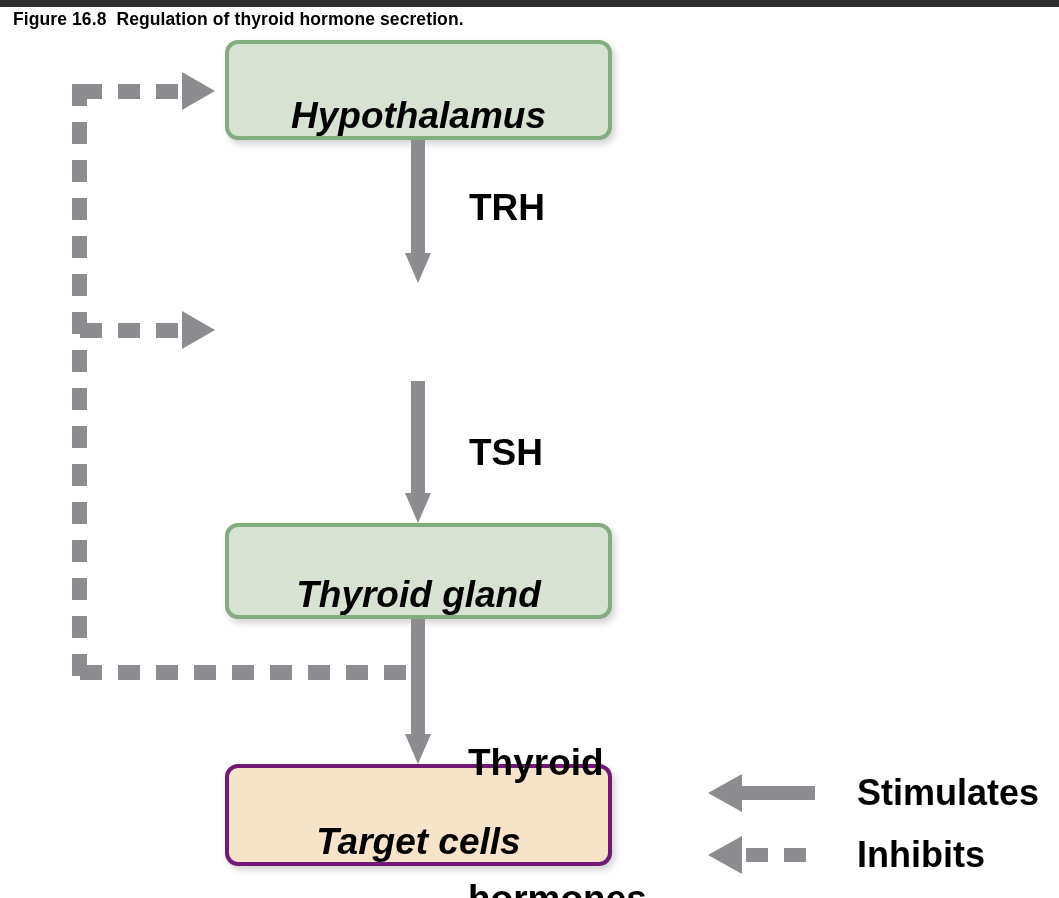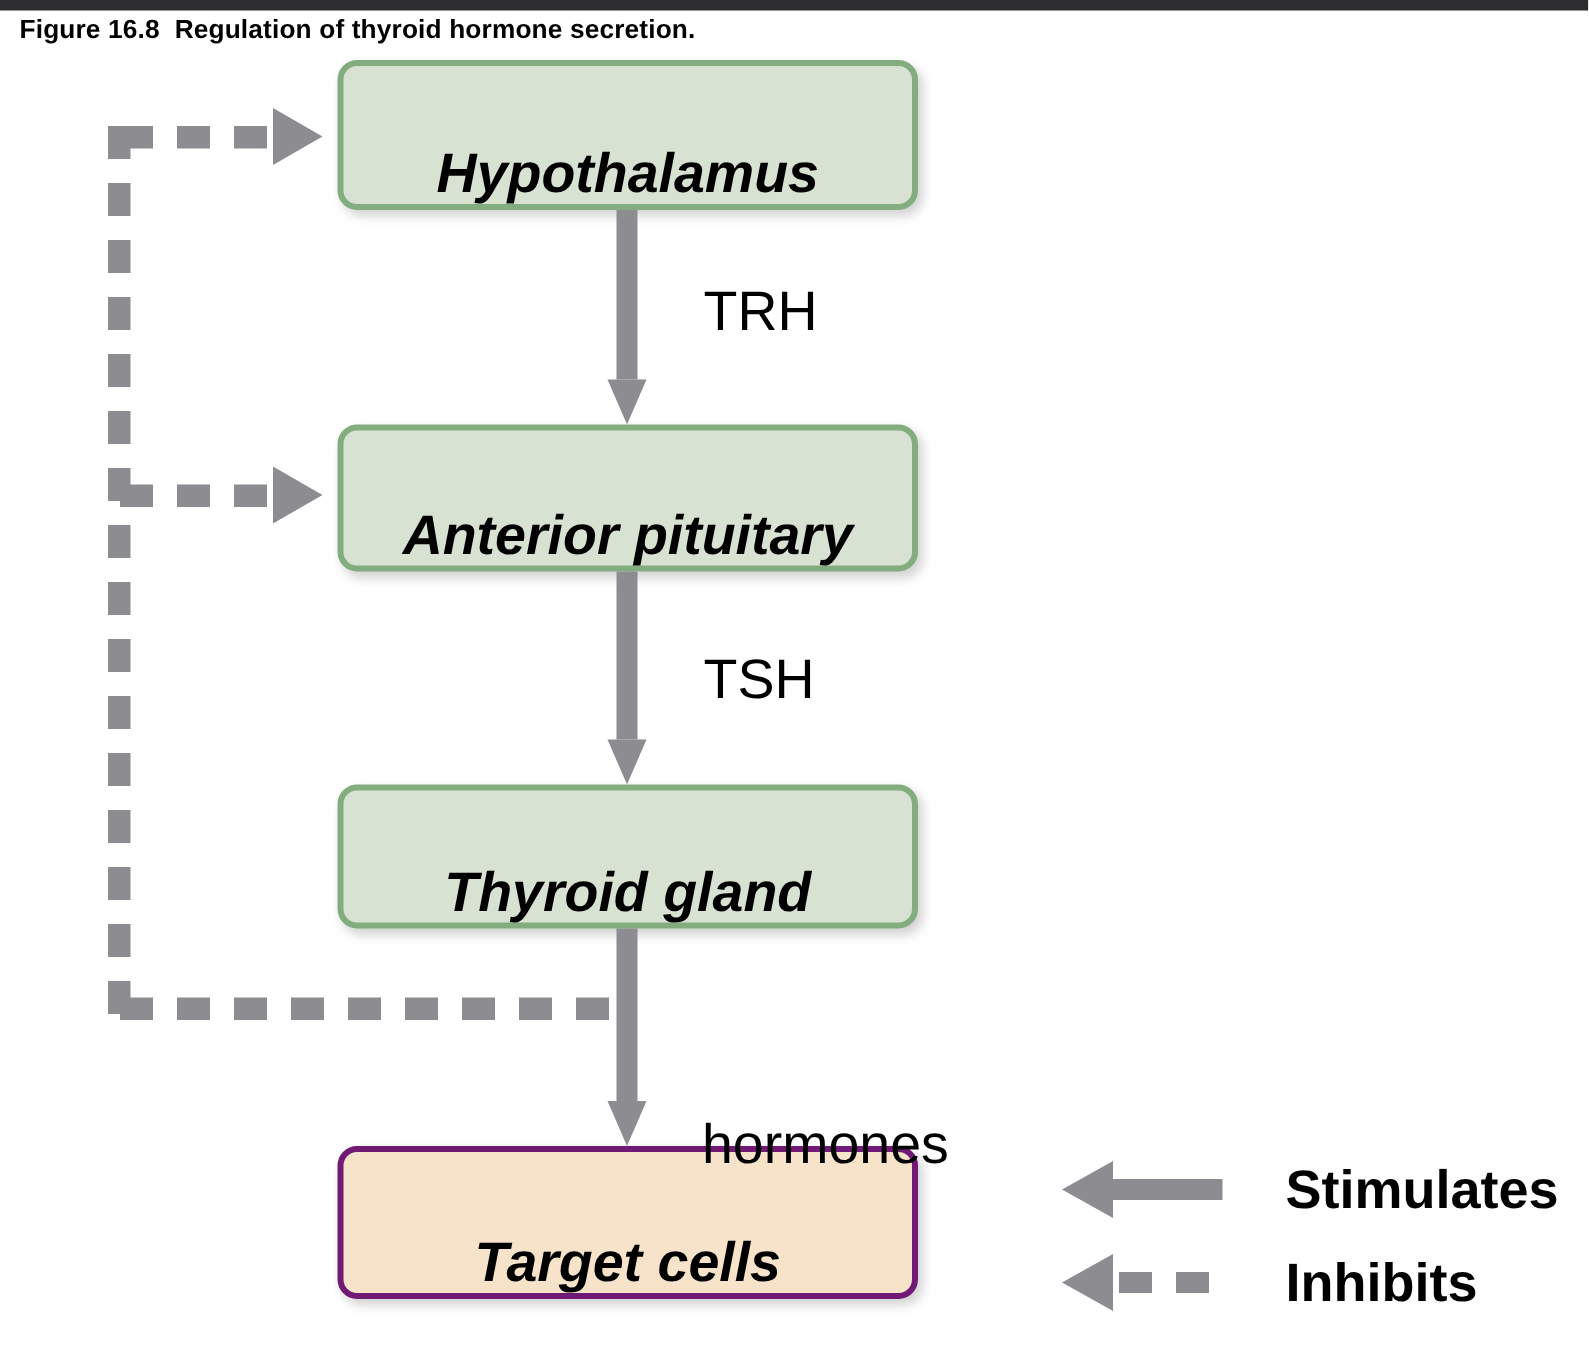--- a/index.html
+++ b/index.html
@@ -94,21 +94,21 @@
   #arrow-tsh  .stem { height: 112px; }
   #arrow-tsh  .head { top: 112px; }
   #arrow-th   { left: 405px; top: 619px; height: 145px; }
   #arrow-th   .stem { height: 115px; }
   #arrow-th   .head { top: 115px; }
 
   
   .arrow-label {
     position: absolute;
     font-size: 37px;
-    font-weight: normal;
+    font-weight: bold;
     color: #000000;
     line-height: 1.22;
     white-space: pre;
   }
   #label-trh { left: 469px; top: 185px; }
   #label-tsh { left: 469px; top: 430px; }
   #label-th  { left: 468px; top: 650px; }
 
   
   .dash-seg {
@@ -200,23 +200,20 @@
 <div id="figure-root">
 
   <div class="top-bar"></div>
 
   <div class="fig-title">Figure 16.8  Regulation of thyroid hormone secretion.</div>
 
   <div id="box-hypothalamus" class="node-box node-green">
     <span class="node-label">Hypothalamus</span>
   </div>
 
-  <div id="box-anterior" class="node-box node-green">
-    <span class="node-label">Anterior pituitary</span>
-  </div>
 
   <div id="box-thyroid" class="node-box node-green">
     <span class="node-label">Thyroid gland</span>
   </div>
 
   <div id="box-target" class="node-box node-orange">
     <span class="node-label">Target cells</span>
   </div>
 
   <div id="arrow-trh" class="stim-arrow">
@@ -232,20 +229,21 @@
   <div id="arrow-th" class="stim-arrow">
     <div class="stem"></div>
     <div class="head"></div>
   </div>
 
   <div id="label-trh" class="arrow-label">TRH</div>
 
   <div id="label-tsh" class="arrow-label">TSH</div>
 
   <div id="label-th" class="arrow-label">
+    <div>Thyroid</div>
     <div>hormones</div>
   </div>
 
   <div id="dash-trunk" class="dash-seg vert"></div>
 
   <div id="dash-from-th" class="dash-seg"></div>
 
   <div id="dash-to-hypo" class="dash-seg"></div>
   <div id="dash-head-hypo" class="dash-head"></div>
 

